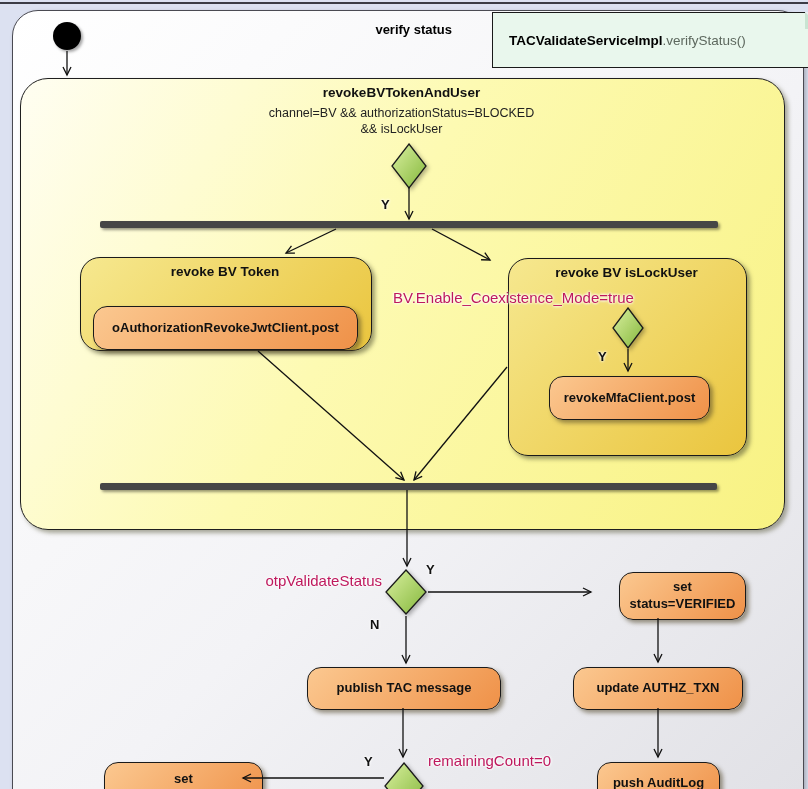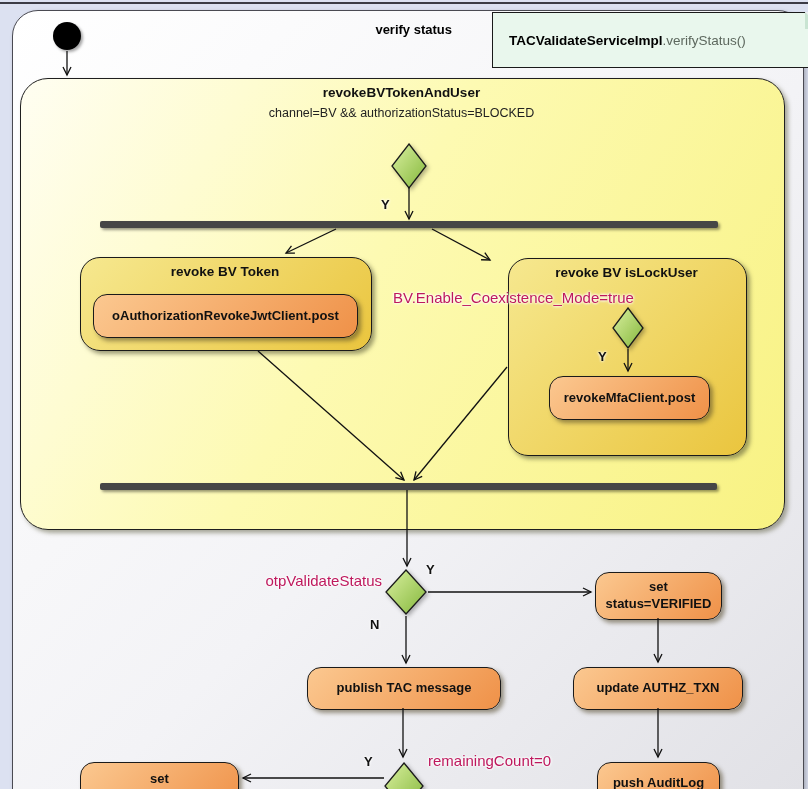--- a/index.html
+++ b/index.html
@@ -60,21 +60,21 @@
   .group-title{font-size:13.5px;font-weight:bold;text-align:center;}
   
   .action{
     background:linear-gradient(135deg,#fbc890 0%,#ef9148 100%);
     border:1.6px solid #1a1a1a;border-radius:14px;
     box-shadow:3px 3px 4px rgba(80,70,40,.55);
     display:flex;align-items:center;justify-content:center;
     font-size:13px;font-weight:bold;text-align:center;line-height:1.3;
     white-space:nowrap;
   }
-  .action.multiline{flex-direction:column;}
+  .action.multiline{flex-direction:column;margin-left:24px;}
   
   .bar{height:7px;background:#464646;border-radius:2px;box-shadow:2px 2px 3px rgba(0,0,0,.4);}
   
   .diamond{filter:drop-shadow(2px 2px 2px rgba(0,0,0,.3));}
   
   .lbl{font-size:15px;color:#be185d;white-space:nowrap;
        text-shadow:0 0 3px #fff,0 0 3px #fff,0 0 3px #fff;}
   .yn{font-size:13px;font-weight:bold;color:#111;
       text-shadow:0 0 3px #fff,0 0 3px #fff;}
   #edges{position:absolute;left:0;top:0;pointer-events:none;}
@@ -92,39 +92,40 @@
   <div class="abs note">
     <span><b>TACValidateServiceImpl</b><span class="method">.verifyStatus()</span></span>
     <div class="fold"></div>
   </div>
 
   <div class="abs initial"></div>
 
   <div class="abs container-box"></div>
   <div class="abs guard-c" style="top:106px">channel=BV &amp;&amp; authorizationStatus=BLOCKED</div>
   <div class="abs container-title">revokeBVTokenAndUser</div>
+  <div class="abs guard-c" style="top:122px">&amp;&amp; isLockUser</div>
 
   <div class="abs diamond" style="left:391px;top:143px;width:36px;height:46px">
     <svg width="36" height="46" viewBox="0 0 36 46">
       <defs>
           <linearGradient id="gd1" x1="0" y1="0" x2="1" y2="1">
         <stop offset="0" stop-color="#daf0a0"></stop>
             <stop offset="1" stop-color="#84b73b"></stop>
           </linearGradient>
         </defs>
       <polygon points="18,1 35,23 18,45 1,23" fill="url(#gd1)" stroke="#1a1a1a" stroke-width="1.3"></polygon>
     </svg>
   </div>
   <div class="abs yn" style="left:381px;top:197px">Y</div>
 
   <div class="abs bar" style="left:100px;top:221px;width:618px"></div>
 
   <div class="abs group" style="left:80px;top:257px;width:290px;height:92px"></div>
   <div class="abs group-title" style="left:80px;top:264px;width:290px">revoke BV Token</div>
-  <div class="abs action" style="left:93px;top:294px;width:263px;height:42px">
+  <div class="abs action" style="left:93px;top:306px;width:263px;height:42px">
     <span>oAuthorizationRevokeJwtClient.post</span>
   </div>
 
   <div class="abs group" style="left:508px;top:258px;width:237px;height:196px"></div>
   <div class="abs group-title" style="left:508px;top:265px;width:237px">revoke BV isLockUser</div>
   <div class="abs lbl" style="left:393px;top:289px">BV.Enable_Coexistence_Mode=true</div>
   <div class="abs diamond" style="left:612px;top:307px;width:32px;height:42px">
     <svg width="32" height="42" viewBox="0 0 32 42">
       <defs>
           <linearGradient id="gd2" x1="0" y1="0" x2="1" y2="1">

